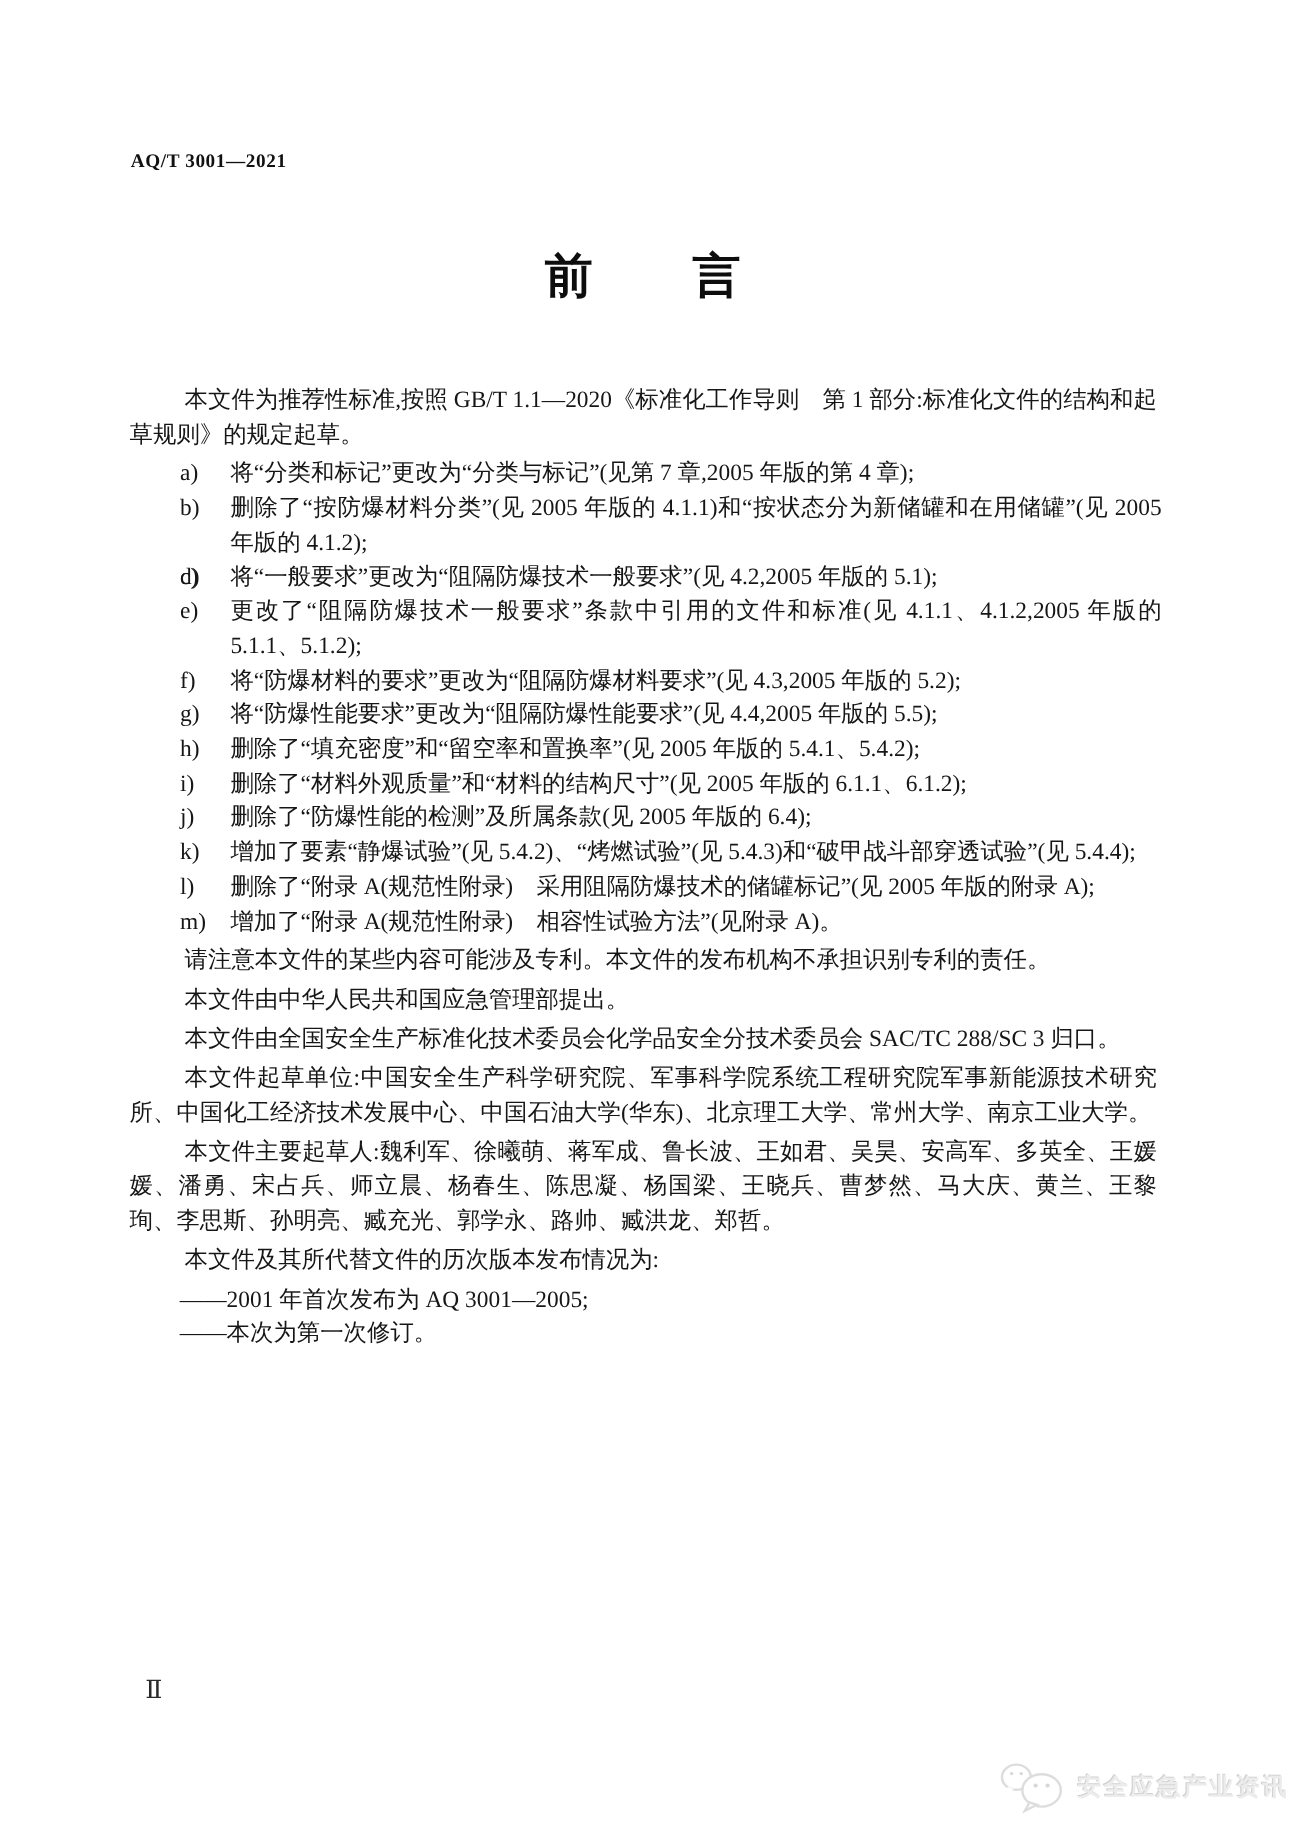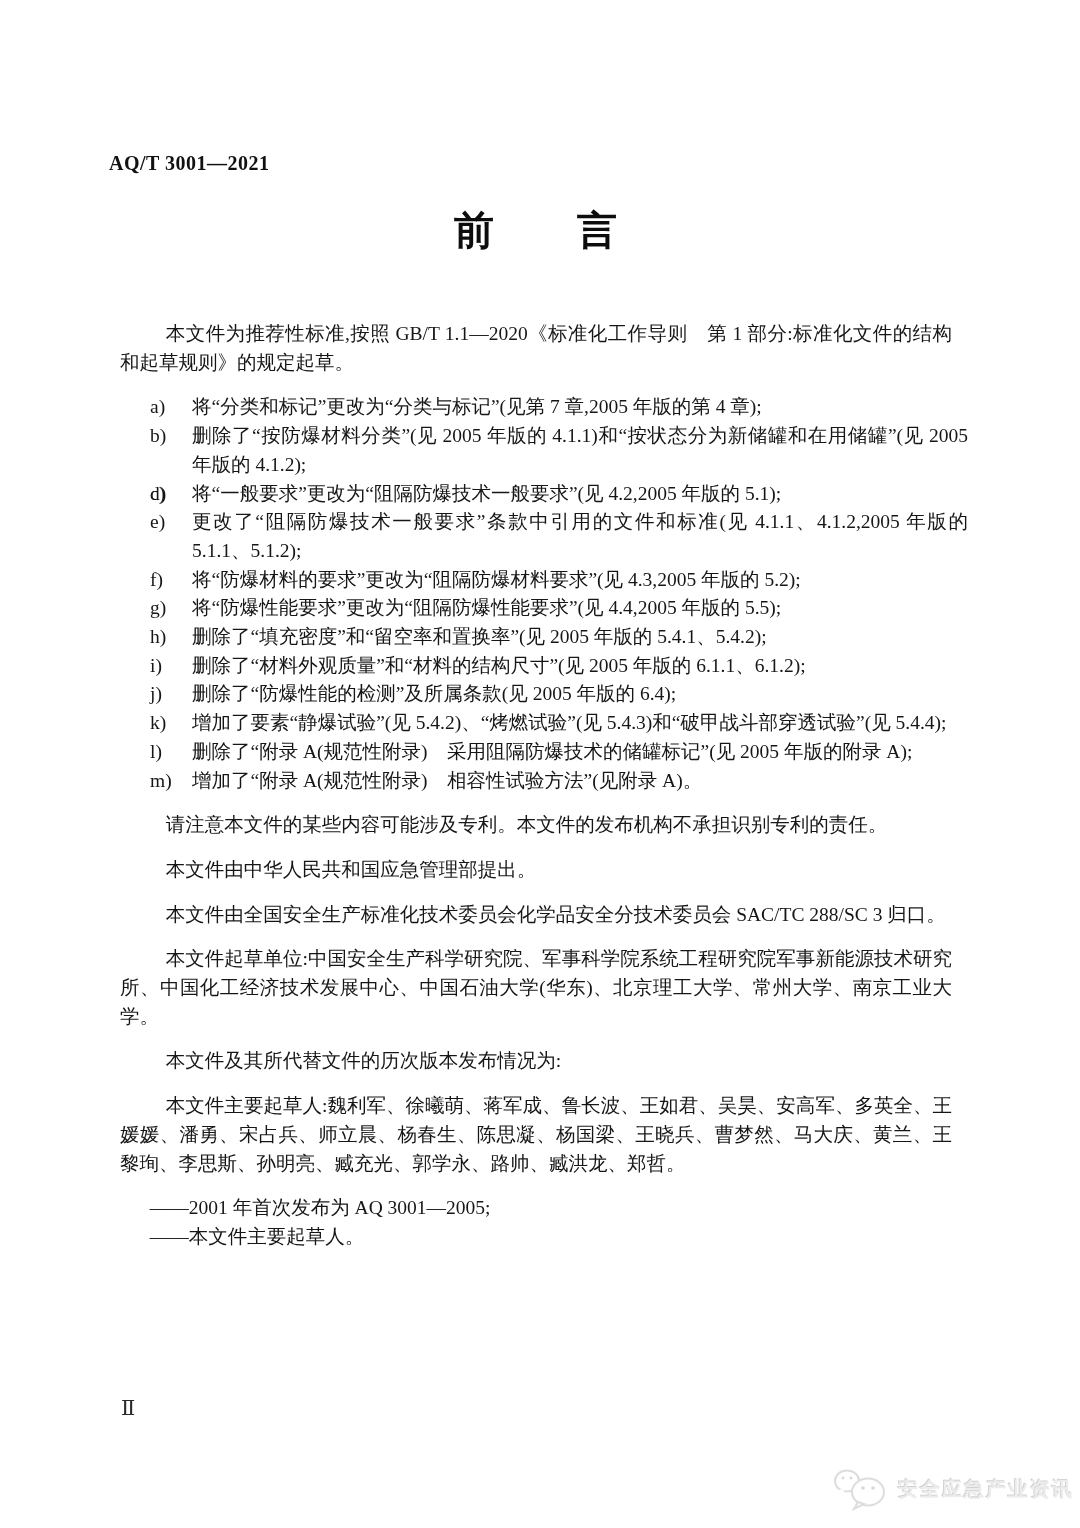--- a/index.html
+++ b/index.html
@@ -13,25 +13,24 @@
     height: 1528px;
     background: #ffffff;
     overflow: hidden;
     font-family: "Liberation Serif", "DejaVu Serif", serif;
     color: #161616;
   }
   .doc-number {
     position: absolute;
     left: 109px;
     top: 126px;
-    font-size: 20px;
+    font-size: 16px;
     font-weight: bold;
     letter-spacing: 0.5px;
     color: #111;
-    margin-top: 26px;
   }
   .content {
     position: absolute;
     left: 104px;
     top: 208px;
     width: 864px;
     font-size: 19.5px;
     line-height: 28.7px;
     text-align: justify;
     text-justify: inter-ideograph;
@@ -40,21 +39,21 @@
     margin: 0 0 68px 0;
     font-family: "Liberation Sans", "DejaVu Sans", sans-serif;
     font-size: 40px;
     font-weight: bold;
     line-height: 44px;
     text-align: center;
     color: #0d0d0d;
     letter-spacing: 1px;
   }
   .para {
-    margin: 16px;
+    margin: 4px;
     text-indent: 2.35em;
   }
   .change-list {
     margin: 0;
   }
   .change-item {
     position: relative;
     padding-left: 88px;
     text-align: justify;
   }
@@ -120,24 +119,24 @@
       <div class="change-item"><span class="change-label">j)</span><span>删除了“防爆性能的检测”及所属条款(见 2005 年版的 6.4);</span></div>
       <div class="change-item"><span class="change-label">k)</span><span>增加了要素“静爆试验”(见 5.4.2)、“烤燃试验”(见 5.4.3)和“破甲战斗部穿透试验”(见 5.4.4);</span></div>
       <div class="change-item"><span class="change-label">l)</span><span>删除了“附录 A(规范性附录)　采用阻隔防爆技术的储罐标记”(见 2005 年版的附录 A);</span></div>
       <div class="change-item"><span class="change-label">m)</span><span>增加了“附录 A(规范性附录)　相容性试验方法”(见附录 A)。</span></div>
     </div>
 
     <p class="para">请注意本文件的某些内容可能涉及专利。本文件的发布机构不承担识别专利的责任。</p>
     <p class="para">本文件由中华人民共和国应急管理部提出。</p>
     <p class="para">本文件由全国安全生产标准化技术委员会化学品安全分技术委员会 SAC/TC 288/SC 3 归口。</p>
     <p class="para">本文件起草单位:中国安全生产科学研究院、军事科学院系统工程研究院军事新能源技术研究所、中国化工经济技术发展中心、中国石油大学(华东)、北京理工大学、常州大学、南京工业大学。</p>
+    <p class="para">本文件主要起草人:魏利军、徐曦萌、蒋军成、鲁长波、王如君、吴昊、安高军、多英全、王媛媛、潘勇、宋占兵、师立晨、杨春生、陈思凝、杨国梁、王晓兵、曹梦然、马大庆、黄兰、王黎珣、李思斯、孙明亮、臧充光、郭学永、路帅、臧洪龙、郑哲。</p>
     <p class="para">本文件及其所代替文件的历次版本发布情况为:</p>
-    <p class="para">本文件主要起草人:魏利军、徐曦萌、蒋军成、鲁长波、王如君、吴昊、安高军、多英全、王媛媛、潘勇、宋占兵、师立晨、杨春生、陈思凝、杨国梁、王晓兵、曹梦然、马大庆、黄兰、王黎珣、李思斯、孙明亮、臧充光、郭学永、路帅、臧洪龙、郑哲。</p>
     <p class="history-line">——2001 年首次发布为 AQ 3001—2005;</p>
-    <p class="history-line">——本文件主要起草人。</p>
+    <p class="history-line">——本次为第一次修订。</p>
   </div>
 
   <div class="page-number">Ⅱ</div>
 
   <div class="watermark">
     <span class="watermark-icon">
       <svg width="58" height="46" viewBox="0 0 58 46" xmlns="http://www.w3.org/2000/svg">
         <g fill="#ffffff" stroke="#dddddd" stroke-width="2">
           <ellipse cx="15" cy="15" rx="12" ry="10.5"></ellipse>
           <path d="M8 23 L5 29 L13 25 Z" stroke="none" fill="#ffffff"></path>

